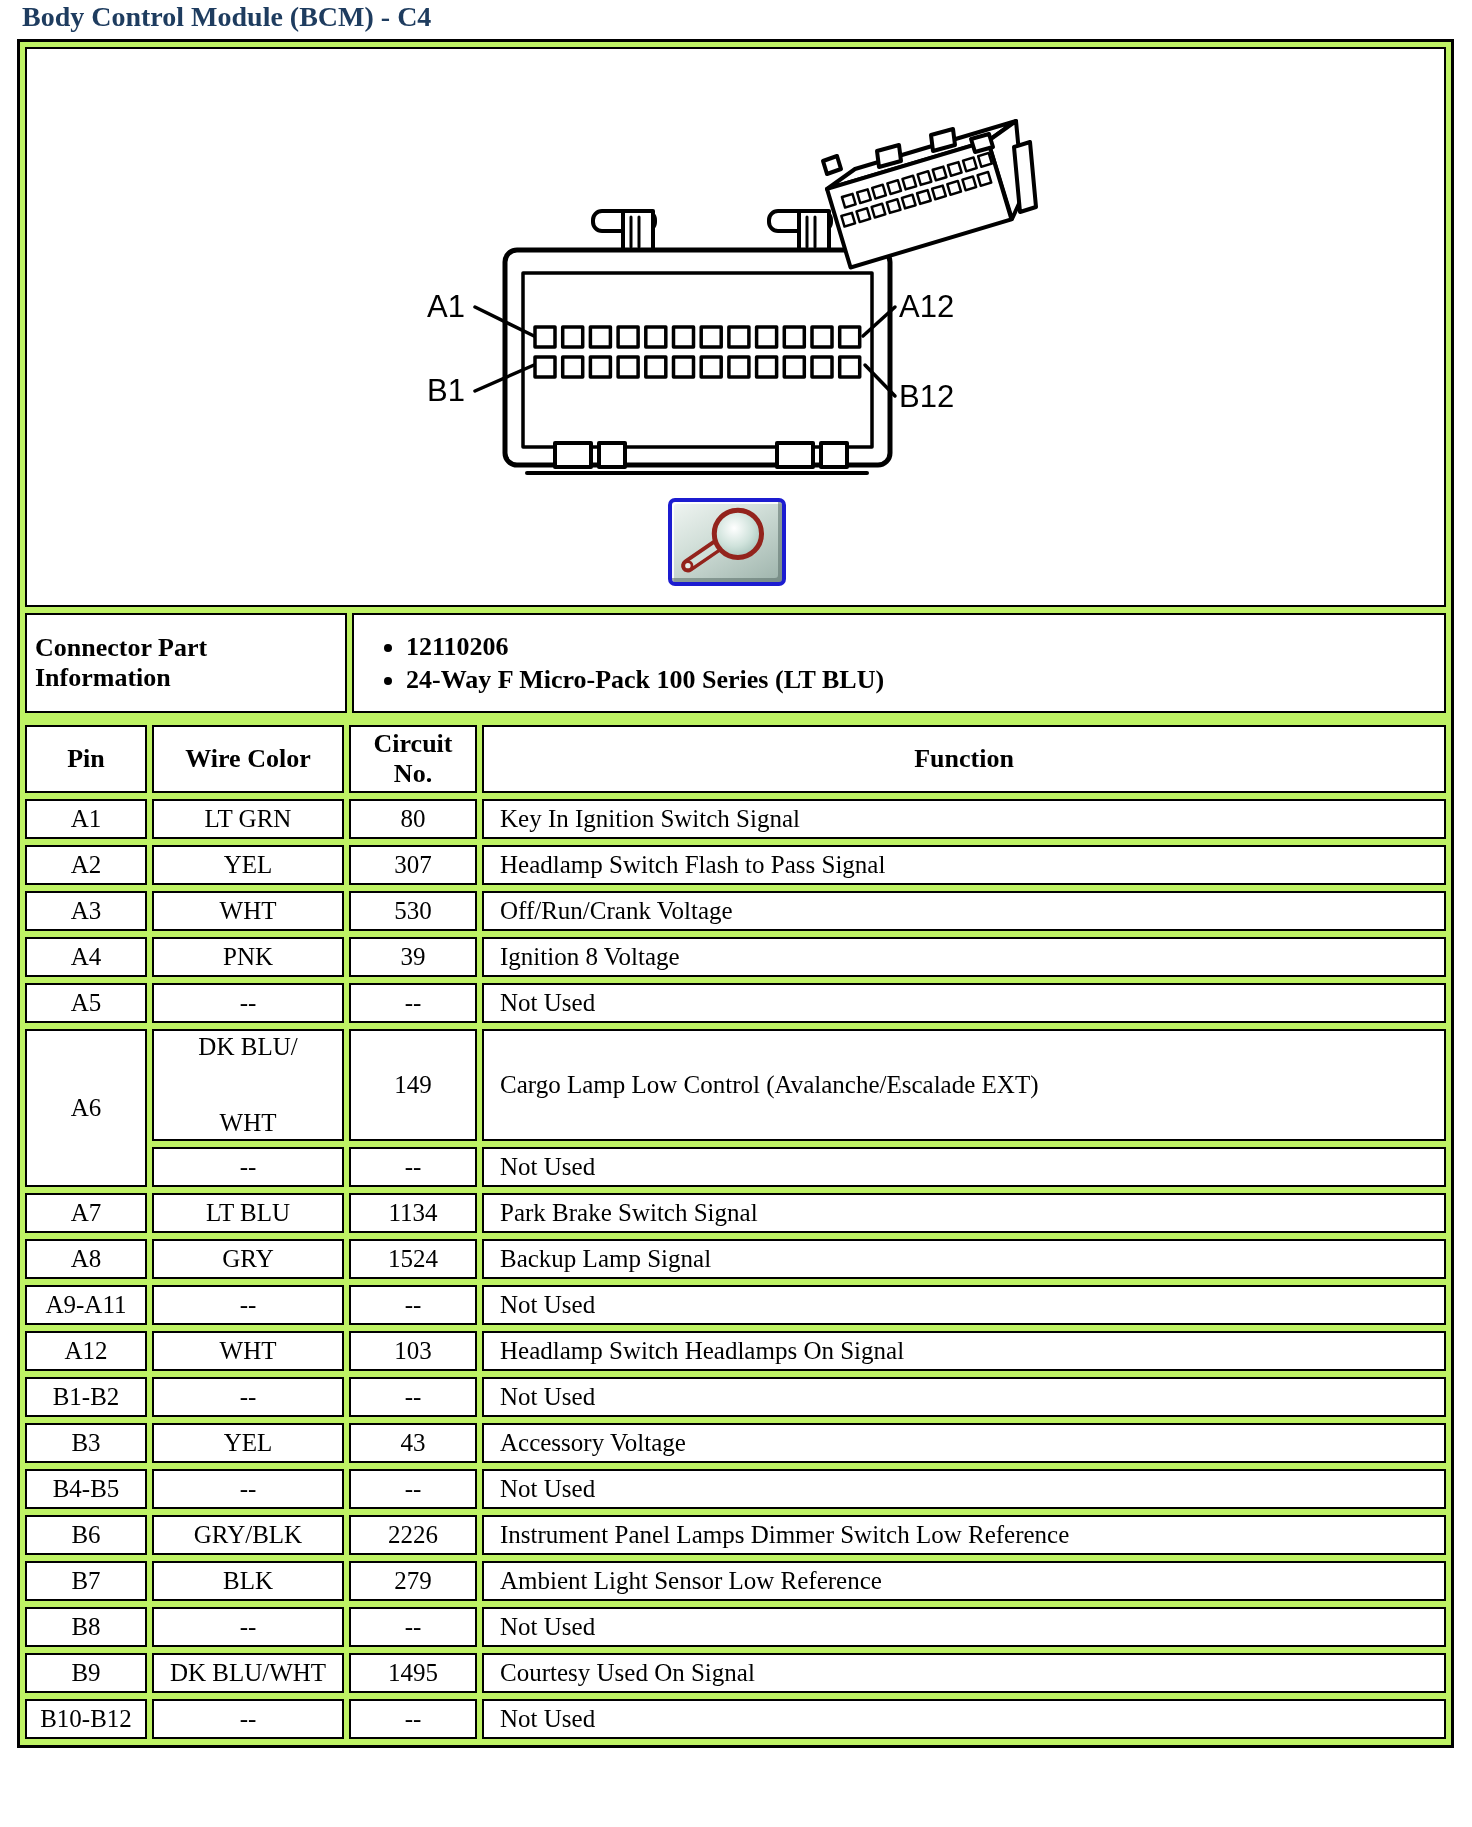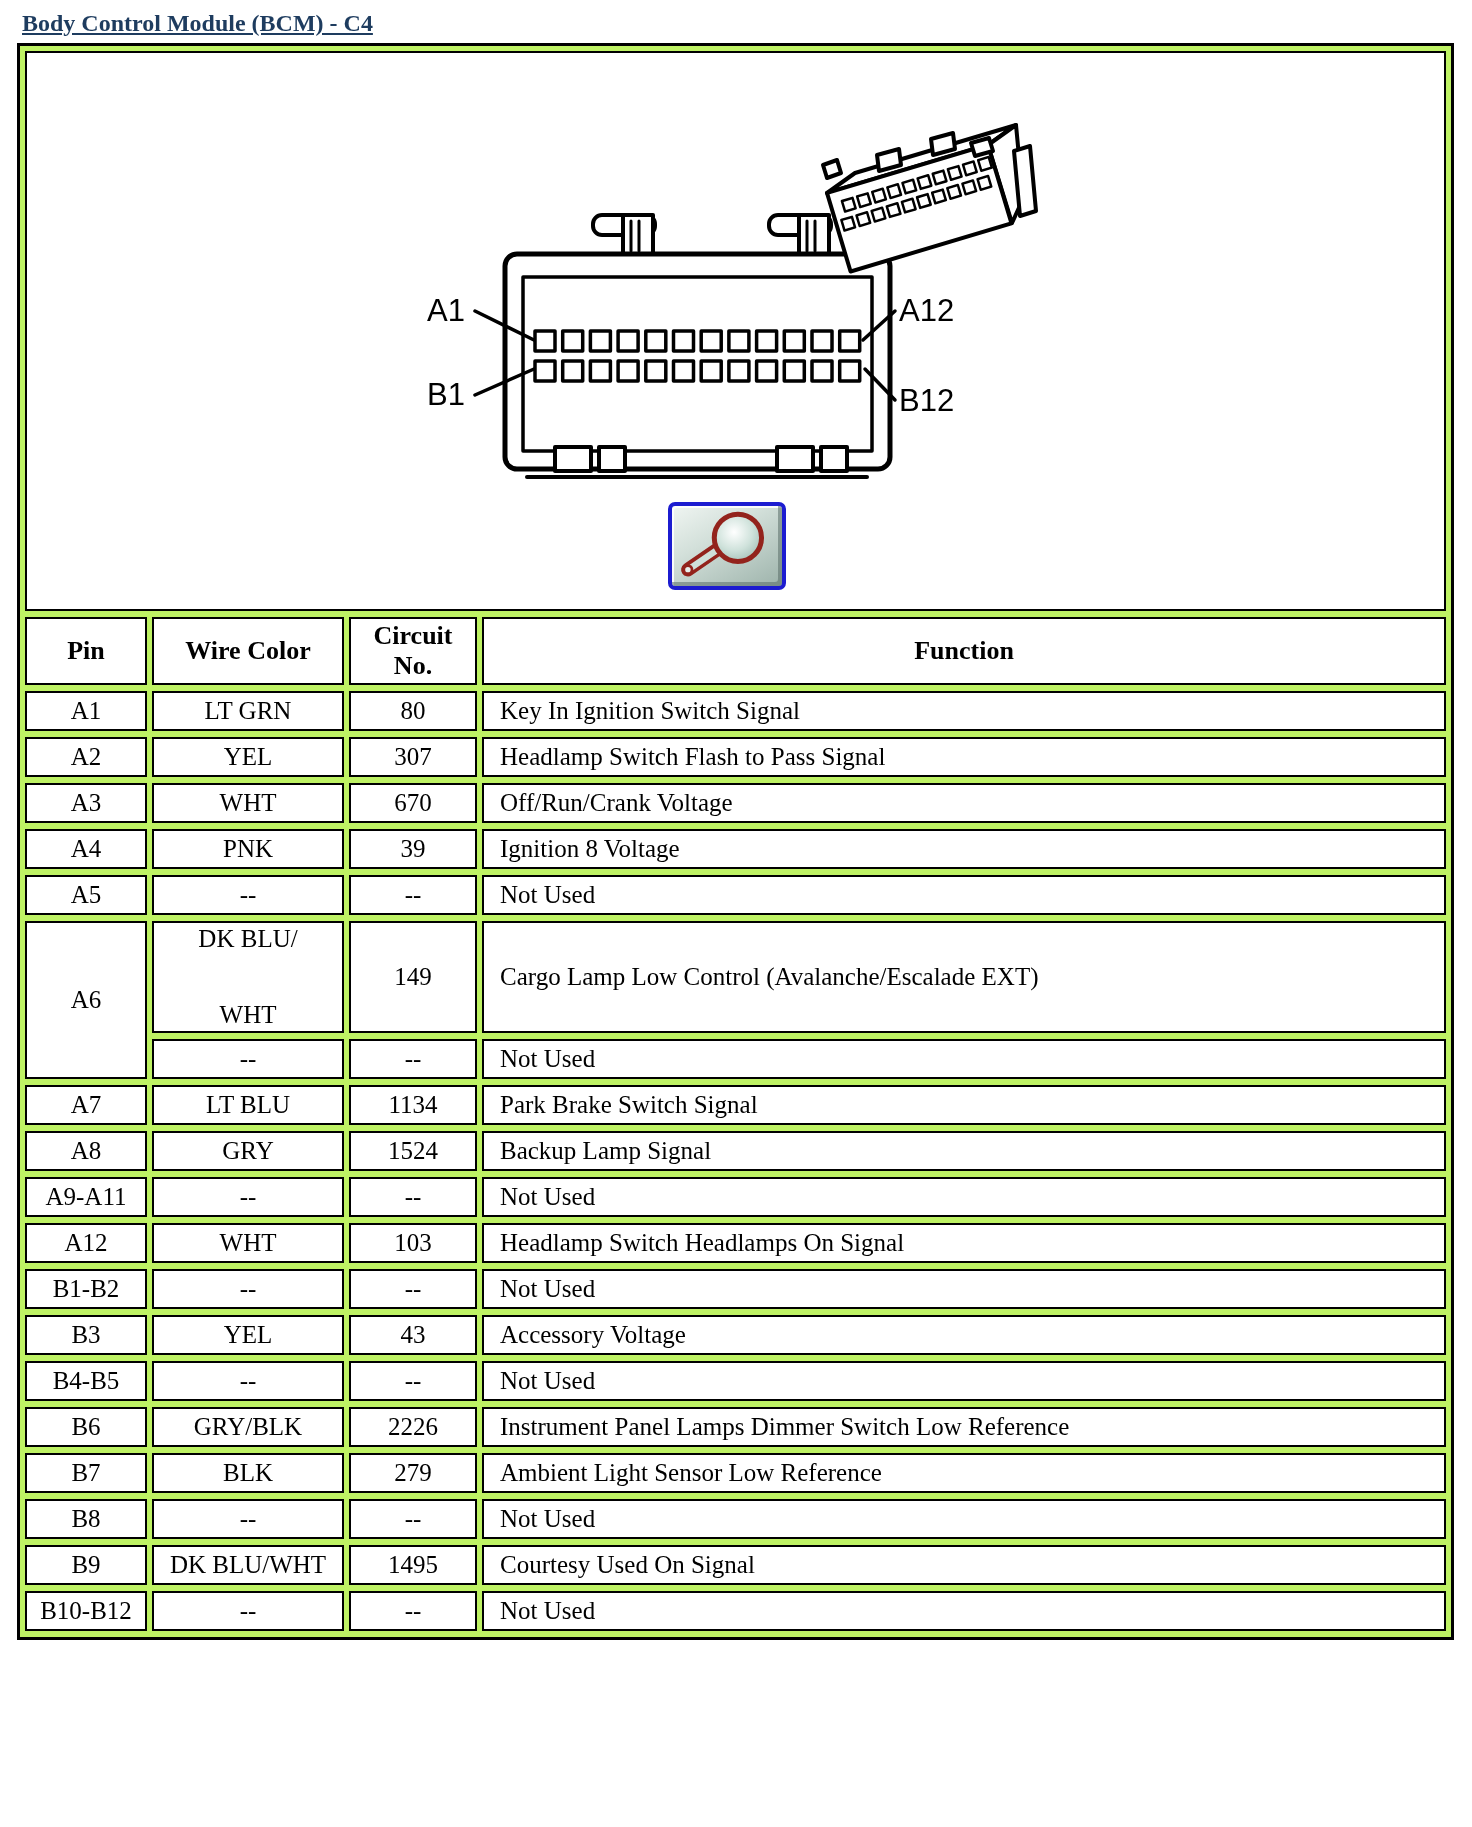--- a/index.html
+++ b/index.html
@@ -5,24 +5,23 @@
   :root{
     --title-color:#1e3c5f;
     --btn-border:#1c1cd0;
     --mag-red:#93231c;
     --lens-rim:#c6dad3;
   }
   html,body{margin:0;padding:0;background:#ffffff;}
   body{width:1472px;font-family:"Liberation Serif","DejaVu Serif",serif;color:#000;}
   .page-title{
     display:inline-block;
-    margin:10px 0 6px 22px;
-    font-size:24px;font-weight:bold;
+    margin:1px 0 6px 22px;
+    font-size:28px;font-weight:bold;
     color:var(--title-color);
-    text-decoration:underline;
     cursor:pointer;
   }
   .frame{
     margin-left:17px;
     width:1437px;
     border:3px solid #000;
     background:#bef264;
     box-sizing:border-box;
   }
   .image-cell{
@@ -190,20 +189,33 @@
           </radialGradient>
         </defs>
         <line x1="16" y1="70" x2="48" y2="48" stroke="#93231c" stroke-width="15" stroke-linecap="round"></line>
         <line x1="18" y1="69" x2="47" y2="49" stroke="#cfe0da" stroke-width="7" stroke-linecap="round"></line>
         <circle cx="16" cy="70" r="4.5" fill="#e7f0ec" stroke="#93231c" stroke-width="3"></circle>
         <circle cx="71" cy="35" r="26" fill="url(#lensGrad)" stroke="#93231c" stroke-width="5.5"></circle>
       </svg>
     </button>
   </div>
 
+  <table class="part-info-table">
+    <tbody>
+        <tr>
+      <td class="pi-label">Connector Part Information</td>
+      <td class="pi-bullets">
+        <ul>
+              <li>12110206</li>
+              <li>24-Way F Micro-Pack 100 Series (LT BLU)</li>
+            </ul>
+      </td>
+    </tr>
+  </tbody>
+    </table>
 
   <table class="pin-table">
     <colgroup>
         <col class="c1">
         <col class="c2">
         <col class="c3">
         <col>
       </colgroup>
     <thead>
       <tr>
@@ -222,21 +234,21 @@
         </tr>
         <tr>
           <td class="c-pin">A2</td>
           <td class="c-wire">YEL</td>
           <td class="c-circ">307</td>
           <td class="c-fn">Headlamp Switch Flash to Pass Signal</td>
         </tr>
         <tr>
           <td class="c-pin">A3</td>
           <td class="c-wire">WHT</td>
-          <td class="c-circ">670</td>
+          <td class="c-circ">530</td>
           <td class="c-fn">Off/Run/Crank Voltage</td>
         </tr>
         <tr>
           <td class="c-pin">A4</td>
           <td class="c-wire">PNK</td>
           <td class="c-circ">39</td>
           <td class="c-fn">Ignition 8 Voltage</td>
         </tr>
         <tr>
           <td class="c-pin">A5</td>

